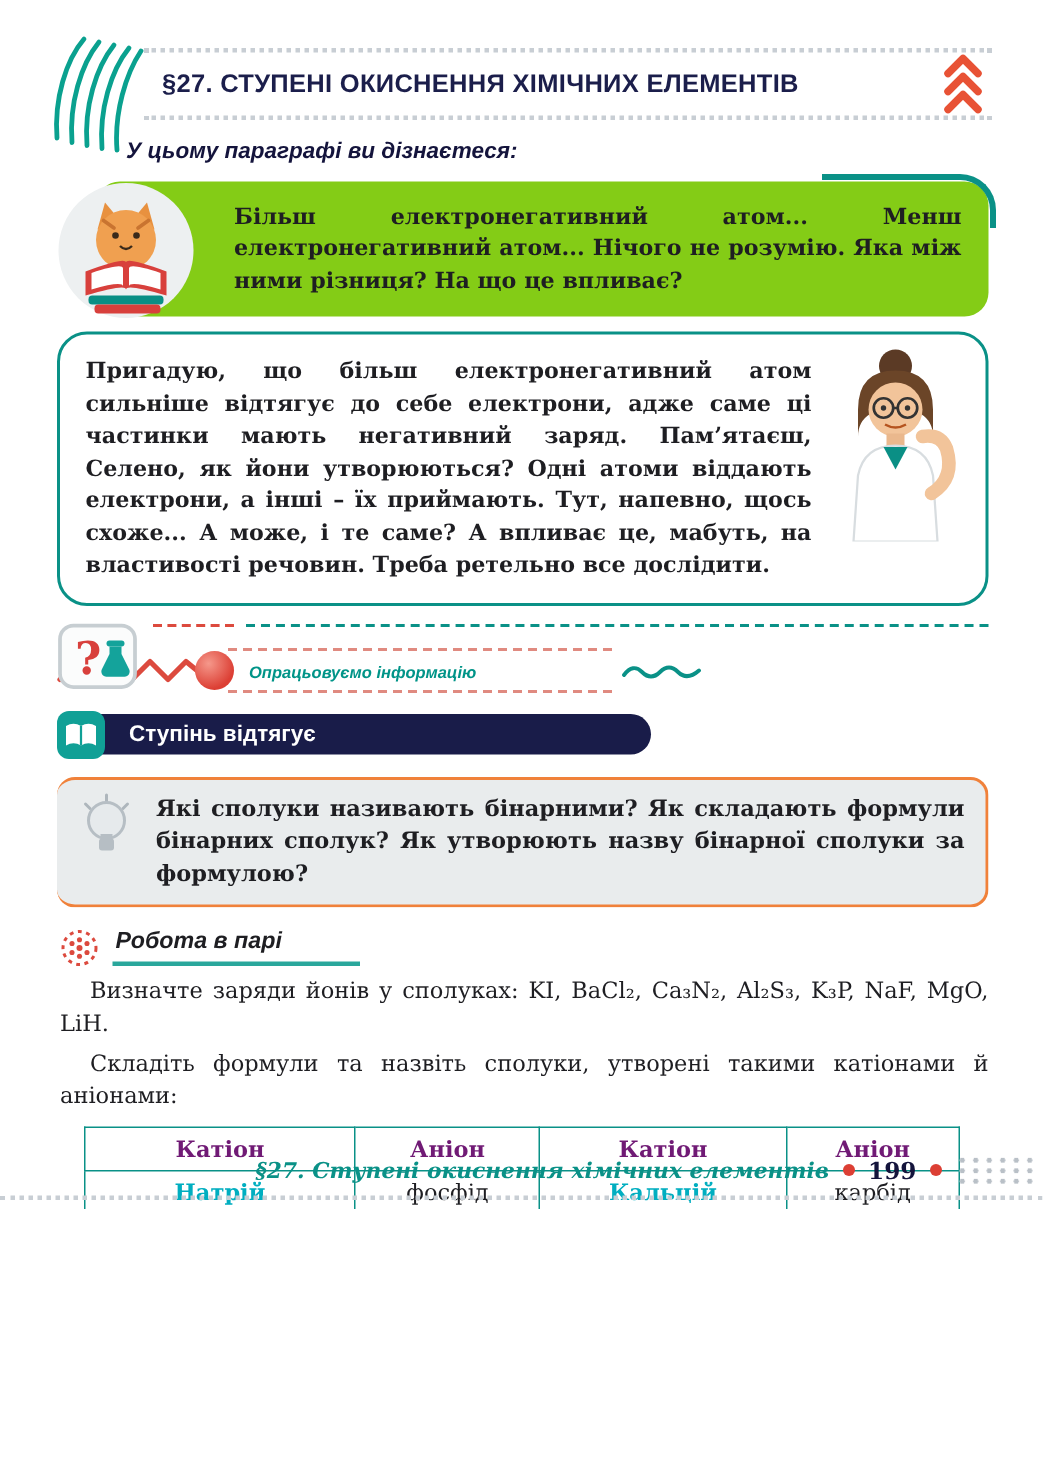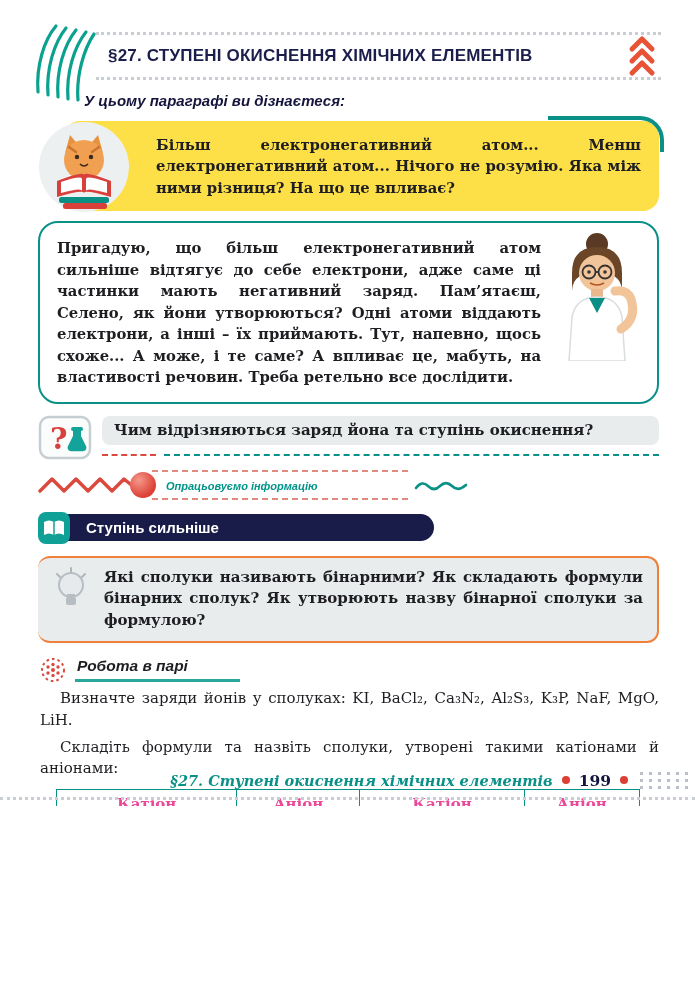--- a/index.html
+++ b/index.html
@@ -22,21 +22,21 @@
   .intro-heading { font-family:"Liberation Sans","DejaVu Sans",sans-serif; font-weight:bold;
                    font-style:italic; font-size:15px; color:#14143c; margin-bottom:6px; }
   .intro-list { list-style:none; }
   .intro-list li { position:relative; padding-left:20px; font-size:15px; line-height:1.4; margin-bottom:2px; }
   .intro-list li::before { content:""; position:absolute; left:3px; top:8px; width:6px; height:6px;
                            border-radius:50%; background:#0a9187; }
 
   
   .bubble-selena { position:relative; margin:12px 36px 0 38px; }
   .avatar-cat { position:absolute; left:0; top:0; z-index:2; }
-  .bubble-selena .bubble-bg { margin-left:26px; background:#fde047; border-radius:16px;
+  .bubble-selena .bubble-bg { margin-left:26px; background:#84cc16; border-radius:16px;
                               padding:13px 18px 13px 92px; min-height:88px; position:relative; }
   .bubble-selena .bubble-bg::after { content:""; position:absolute; top:-5px; right:-5px;
                               width:112px; height:32px; border-top:4px solid #0a9187;
                               border-right:4px solid #0a9187; border-top-right-radius:24px; }
   .bubble-text { font-weight:bold; font-size:14.8px; line-height:1.45; text-align:justify; }
 
   .bubble-mentor { position:relative; margin:10px 36px 0 38px; background:#fff;
                    border:2.5px solid #0a9187; border-radius:20px;
                    padding:14px 116px 14px 17px; min-height:150px; }
   .avatar-woman { position:absolute; right:8px; top:8px; }
@@ -79,21 +79,21 @@
   .pairwork-head { display:flex; align-items:center; margin:14px 36px 2px 40px; }
   .pair-icon { margin-right:9px; }
   .pair-label { font-family:"Liberation Sans","DejaVu Sans",sans-serif; font-weight:bold;
                 font-style:italic; font-size:15.5px; color:#1e1e22;
                 border-bottom:3.5px solid #2aa79c; padding:0 52px 4px 2px; }
   .task { margin:5px 36px 0 40px; font-size:15px; line-height:1.46; text-align:justify; text-indent:20px; }
 
   .pair-table { margin:9px 0 0 56px; width:584px; border-collapse:collapse; font-size:15px; }
   .pair-table th, .pair-table td { border:1.6px solid #0a9187; text-align:center;
                                    padding:4px 4px; height:29px; }
-  .pair-table th { font-weight:bold; color:#ec4899; }
+  .pair-table th { font-weight:bold; color:#701a75; }
   .pair-table td.accent { color:#00aec0; font-weight:bold;margin-left:44px; }
 
   
   .footer { position:absolute; left:0; right:0; bottom:6px; }
   .footer-row { display:flex; align-items:center; justify-content:flex-end; gap:9px; margin-right:6px; }
   .footer-caption { font-style:italic; font-weight:bold; color:#0a9187; font-size:14.5px; }
   .red-dot { width:8px; height:8px; border-radius:50%; background:#dc3f34; display:inline-block; }
   .page-num { font-weight:bold; font-size:15.5px; color:#14143c; }
   .dots-block { width:52px; height:20px;
                 background-image:radial-gradient(circle,#b9c0c7 1.6px,transparent 1.8px);
@@ -171,21 +171,20 @@
     </svg>
   </section>
 
   <section class="qbar">
     <svg class="qicon" width="56" height="50" viewBox="0 0 56 50">
       <rect x="2" y="5" width="50" height="41" rx="9" fill="#fbfcfc" stroke="#c7ced2" stroke-width="2.5"></rect>
       <text x="12" y="37" font-family="DejaVu Serif, serif" font-size="30" font-weight="bold" fill="#d8403c">?</text>
       <rect x="33" y="15" width="12" height="4" rx="2" fill="#14a39b"></rect>
       <path d="M35 19 v5 l-5 10 a3.5 3.5 0 0 0 3 5.2 h12 a3.5 3.5 0 0 0 3-5.2 l-5-10 v-5 z" fill="#14a39b"></path>
     </svg>
-    <div class="qbar-strip">Чим відрізняються заряд йона та ступінь окиснення?</div>
     <div class="qbar-dashes">
       <div class="dash-red"></div>
       <div class="dash-teal"></div>
     </div>
   </section>
 
   <section class="process">
     <svg class="zigzag" width="100" height="20" viewBox="0 0 100 20">
       <polyline points="2,16 14,4 26,16 38,4 50,16 62,4 74,16 86,4 97,13" fill="none" stroke="#dc4a3e" stroke-width="3.5" stroke-linecap="round" stroke-linejoin="round"></polyline>
     </svg>
@@ -198,21 +197,21 @@
     </svg>
   </section>
 
   <section class="topic">
     <svg class="topic-icon" width="32" height="32" viewBox="0 0 32 32">
       <rect width="32" height="32" rx="8" fill="#10a096"></rect>
       <path d="M6 10 Q11 7 16 10 Q21 7 26 10 V23 Q21 20 16 23 Q11 20 6 23 Z" fill="#ffffff"></path>
       <line x1="16" y1="10" x2="16" y2="23" stroke="#10a096" stroke-width="1.5"></line>
     </svg>
     <div class="topic-bar">
-      <span class="topic-label">Ступінь сильніше</span>
+      <span class="topic-label">Ступінь відтягує</span>
     </div>
   </section>
 
   <section class="recall">
     <svg class="recall-icon" width="42" height="44" viewBox="0 0 42 44">
       <g stroke="#aeb6bc" stroke-width="2" stroke-linecap="round">
         <line x1="21" y1="2" x2="21" y2="6"></line>
         <line x1="7" y1="8" x2="10" y2="11"></line>
         <line x1="35" y1="8" x2="32" y2="11"></line>
       </g>

